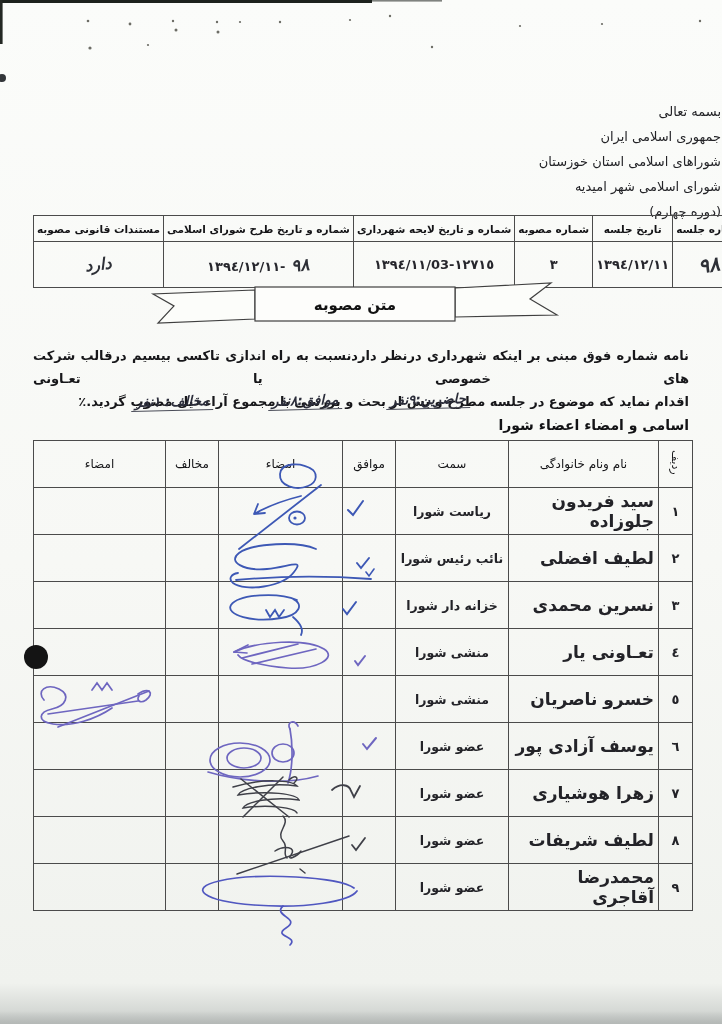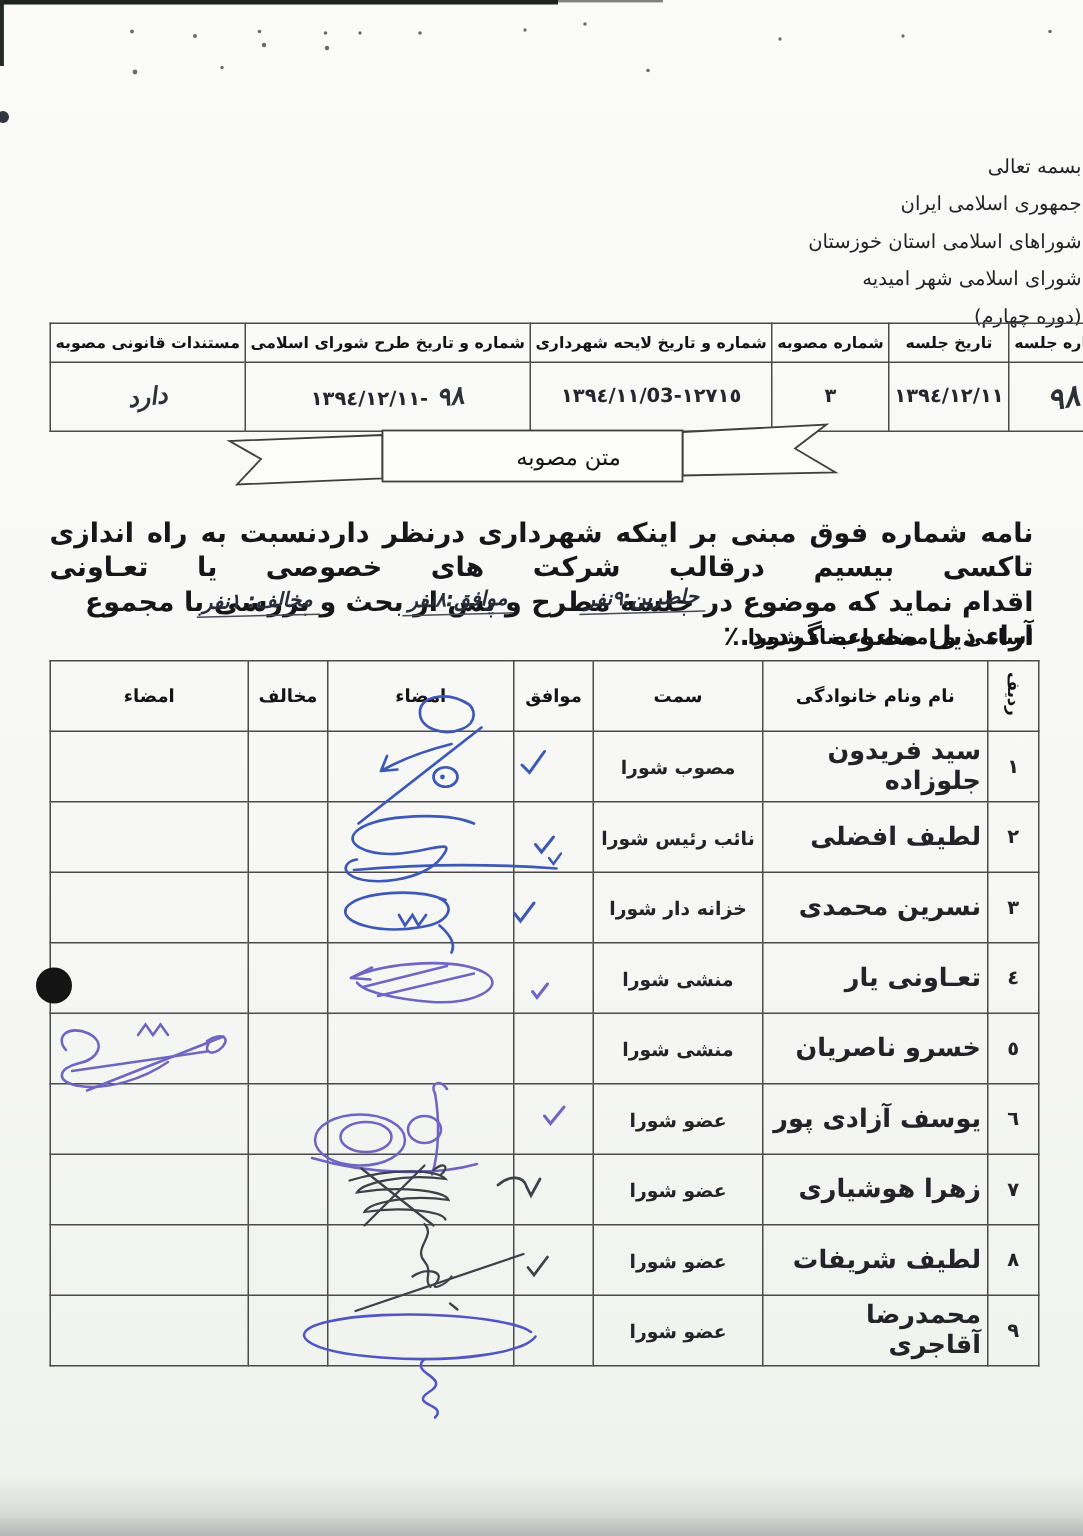--- a/index.html
+++ b/index.html
@@ -18,33 +18,33 @@
   .t1{left:33px;top:215px;}
   .t1 th{font-size:10.5px;font-weight:bold;white-space:nowrap;height:25px;color:#141417;}
   .t1 td{height:45px;font-size:13px;font-weight:bold;text-align:center;color:#26262c;}
   .num{direction:ltr;}
   .hand{display:inline-block;font-style:italic;color:#2e3037;font-weight:bold;}
   .hand-98{font-size:20px;transform:rotate(-10deg);}
   .hand-98b{font-size:17px;transform:rotate(-7deg);margin-left:6px;}
   .hand-darad{font-size:16px;transform:rotate(-7deg);}
   
   .banner-label{left:255px;top:289px;width:200px;height:31px;display:flex;align-items:center;justify-content:center;
-    font-size:15px;font-weight:normal;direction:rtl;color:#111;padding-left:24px;}
-  
-  .para{left:33px;top:344px;width:656px;direction:rtl;font-weight:bold;font-size:18px;line-height:23px;color:#17171a;}
+    font-size:15px;font-weight:bold;direction:rtl;color:#111;}
+  
+  .para{left:33px;top:344px;width:656px;direction:rtl;font-weight:bold;font-size:13px;line-height:23px;color:#17171a;}
   .para .l1{text-align:justify;text-align-last:justify;}
   .para .l2{text-align:right;}
   
   .tl{font-size:13.5px;color:#2b2d3a;direction:rtl;border-bottom:1.2px solid #4a4c58;
       padding:0 4px 1px 4px;transform:rotate(-1.5deg);font-weight:bold;font-style:italic;}
   
   .mtitle{left:33px;top:417px;width:656px;text-align:right;direction:rtl;font-weight:bold;font-size:14px;color:#121215;}
   
   .t2{left:33px;top:440px;}
-  .t2 th{height:46px;font-size:12px;font-weight:bold;color:#141417;}
+  .t2 th{height:46px;font-size:12px;font-weight:normal;color:#141417;}
   .t2 td{height:46px;font-size:12.5px;font-weight:bold;text-align:center;color:#232328;}
   .t2 td.name{text-align:right;padding-right:4px;font-size:17px;}
   .t2 td.no{font-size:13px;}
   .vert{writing-mode:vertical-rl;margin:0 auto;font-size:11px;letter-spacing:1px;}
   .ink{left:0;top:0;pointer-events:none;}
   .bottom-shade{left:0;bottom:0;width:722px;height:13px;background:linear-gradient(180deg,rgba(190,195,192,0),#b4b8b6);}
 </style>
 </head>
 <body>
 
@@ -123,21 +123,21 @@
       <th>نام ونام خانوادگی</th>
       <th>سمت</th>
       <th>موافق</th>
       <th>امضاء</th>
       <th>مخالف</th>
       <th>امضاء</th>
     </tr>
     <tr>
       <td class="no">١</td>
       <td class="name">سید فریدون جلوزاده</td>
-      <td>مصوب شورا</td>
+      <td>ریاست شورا</td>
       <td></td>
           <td></td>
       <td></td>
           <td></td>
     </tr>
     <tr>
       <td class="no">٢</td>
       <td class="name">لطیف افضلی</td>
       <td>نائب رئیس شورا</td>
       <td></td>

